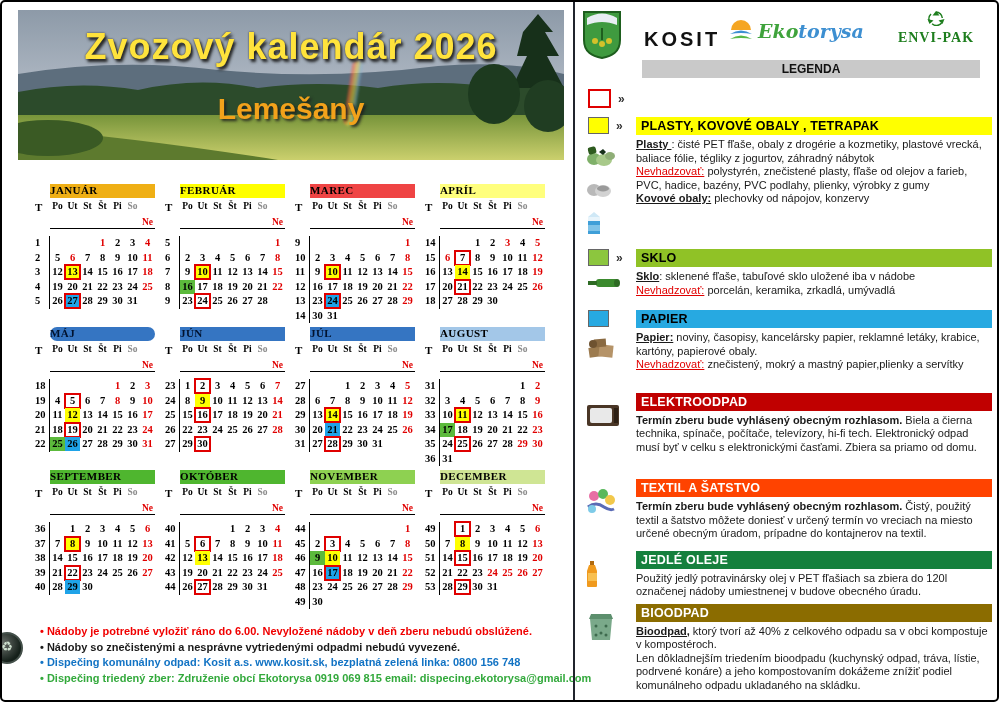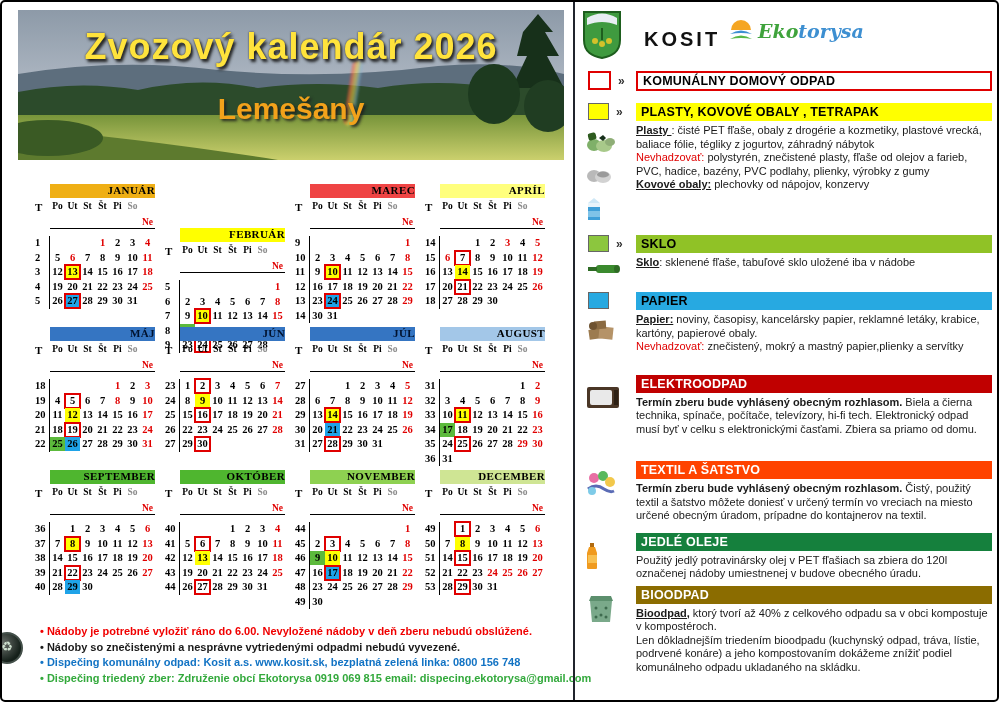--- a/index.html
+++ b/index.html
@@ -17,21 +17,21 @@
           font:bold 36px "Liberation Sans",sans-serif;color:#ffe33c;letter-spacing:1px;
           text-shadow:2px 3px 3px rgba(30,30,30,.95),0 0 2px #333;}
   .bsub{position:absolute;left:0;top:82px;width:100%;text-align:center;
         font:bold 30px "Liberation Sans",sans-serif;color:#f2a21b;
         text-shadow:2px 2px 3px rgba(30,30,30,.9);}
 
   
   #months{position:absolute;left:31px;top:182px;display:grid;
           grid-template-columns:repeat(4,130px);grid-auto-rows:143px;}
   .month{width:122px;}
-  .mhdr{margin-left:17px;height:14px;line-height:14px;text-align:right;
+  .mhdr{margin-left:17px;height:14px;line-height:14px;text-align:left;
         font:bold 11px "Liberation Serif",serif;letter-spacing:.4px;}
   .dhrow{display:grid;grid-template-columns:17px repeat(7,15px);margin-top:3px;}
   .tcell{font:bold 11px "Liberation Serif",serif;padding-left:2px;}
   .dname{font:bold 9.5px "Liberation Serif",serif;text-align:center;
          border-bottom:1.5px solid #000;padding-bottom:1px;}
   .dname.so{color:#8a8a8a;}
   .dname.ne{color:var(--red);margin-top:16px;}
   .weeks{margin-top:7px;}
   .wrow{display:grid;grid-template-columns:17px repeat(7,15px);height:14.5px;}
   .wnum{font:bold 10.5px "Liberation Serif",serif;border-right:1.2px solid #000;
@@ -71,21 +71,21 @@
   .sw{width:19px;height:15px;border:1px solid #666;display:inline-block;}
   .sw.outline{background:#fff;border:2px solid var(--boxred);}
   .chev{font:bold 12px "Liberation Sans",sans-serif;color:#333;margin-left:7px;}
   .icn{display:block;margin:9px 0 0 6px;}
   .lbody{flex:1;}
   .lhdr{height:15px;line-height:15px;padding:2px 5px 1px 5px;
         font:bold 12.5px "Liberation Sans",sans-serif;letter-spacing:.2px;margin-bottom:3px;}
   .lhdr.outline{background:#fff;color:#000;border:2px solid var(--boxred);padding:0 5px;height:16px;line-height:16px;}
   .lbody p{margin:0;font:11px/13.5px "Liberation Sans",sans-serif;color:#1a1a1a;}
   .lead{font-weight:bold;text-decoration:underline;}
-  .warn{color:var(--red);}
+  .warn{color:var(--red);text-decoration:underline;}
   .b{font-weight:bold;}
   #sec-komunalny{margin-bottom:9px;}
   #sec-sklo{margin-bottom:13px;}
   #sec-papier{margin-bottom:21px;}
   #sec-elektroodpad{margin-bottom:25px;}
   #sec-oleje{margin-bottom:5px;}
 </style>
 </head>
 <body>
 
@@ -180,21 +180,21 @@
               <span class="dcell boxed" style="background: rgb(31, 163, 232);">27</span>
               <span class="dcell">28</span>
               <span class="dcell">29</span>
               <span class="dcell">30</span>
               <span class="dcell">31</span>
               <span class="dcell"></span>
             </div>
           </div>
         </div>
         <div class="month">
-          <div class="mhdr" style="background: rgb(255, 255, 0); color: rgb(0, 0, 0); margin-top: 44px;">FEBRUÁR</div>
+          <div class="mhdr" style="background: rgb(255, 255, 0); color: rgb(0, 0, 0);">FEBRUÁR</div>
           <div class="dhrow">
             <span class="tcell">T</span>
             <span class="dname">Po</span>
             <span class="dname">Ut</span>
             <span class="dname">St</span>
             <span class="dname">Št</span>
             <span class="dname">Pi</span>
             <span class="dname so">So</span>
             <span class="dname ne">Ne</span>
           </div>
@@ -385,21 +385,21 @@
               <span class="dcell">28</span>
               <span class="dcell">29</span>
               <span class="dcell">30</span>
               <span class="dcell"></span>
               <span class="dcell"></span>
               <span class="dcell"></span>
             </div>
           </div>
         </div>
         <div class="month">
-          <div class="mhdr" style="background: rgb(53, 117, 194); color: rgb(0, 18, 46);">MÁJ</div>
+          <div class="mhdr" style="background: rgb(53, 117, 194); color: rgb(0, 18, 46); border-radius: 7px;">MÁJ</div>
           <div class="dhrow">
             <span class="tcell">T</span>
             <span class="dname">Po</span>
             <span class="dname">Ut</span>
             <span class="dname">St</span>
             <span class="dname">Št</span>
             <span class="dname">Pi</span>
             <span class="dname so">So</span>
             <span class="dname ne">Ne</span>
           </div>
@@ -955,31 +955,38 @@
       </svg>
       <div class="kosit">KOSIT</div>
       <div class="eko">
         <svg width="26" height="26" viewBox="0 0 26 26">
           <path d="M3 12 a10 10 0 0 1 20 0 Z" fill="#f5a623"></path>
           <path d="M2 16 q11 -7 22 0 q-11 -2 -22 0 Z" fill="#3d8fd1"></path>
           <path d="M2 21 q11 -7 22 0 q-11 -2 -22 0 Z" fill="#58b947"></path>
         </svg>
         <span class="ekotxt"><span class="eko1">Eko</span><span class="eko2">torysa</span></span>
       </div>
+      <div class="envipak">
+        <svg width="18" height="16" viewBox="0 0 18 16">
+          <path d="M9 1 L12.5 5.5 L5.5 5.5 Z" fill="#1e7e1e"></path>
+          <path d="M2.5 14 L0.5 9 L6.5 10.5 Z" fill="#1e7e1e"></path>
+          <path d="M15.5 14 L11.5 10.5 L17.5 9 Z" fill="#1e7e1e"></path>
+          <path d="M9 2 a6.5 6.5 0 0 1 6.3 6 M3.2 12.5 a6.5 6.5 0 0 1 0.8 -8.5 M14.6 13 a6.5 6.5 0 0 1 -9.5 0.8" stroke="#1e7e1e" stroke-width="1.5" fill="none"></path>
+        </svg>
+        <span class="etxt">ENVI-PAK</span>
+      </div>
     </div>
+    <div class="legenda">LEGENDA</div>
     <div id="lsections">
         <div class="lsec" id="sec-komunalny">
           <div class="lgut">
             <div class="swrow">
               <span class="sw outline"></span>
               <span class="chev">»</span>
             </div>
-          </div>
-          <div class="lbody">
-            <div class="lhdr outline">KOMUNÁLNY DOMOVÝ ODPAD</div>
           </div>
         </div>
         <div class="lsec" id="sec-plasty">
           <div class="lgut">
             <div class="swrow">
               <span class="sw" style="background: rgb(255, 255, 0);"></span>
               <span class="chev">»</span>
             </div>
             <span class="icn"><svg width="30" height="24" viewBox="0 0 30 24">
                 <ellipse cx="8" cy="16" rx="7" ry="6" fill="#7fb069"></ellipse>
@@ -1015,20 +1022,21 @@
             </div>
             <span class="icn"><svg width="34" height="14" viewBox="0 0 34 14">
                 <rect x="10" y="4" width="22" height="8" rx="3" fill="#3b8a2e"></rect>
                 <rect x="2" y="6" width="9" height="4" fill="#2e6b24"></rect>
                 <ellipse cx="31" cy="8" rx="3" ry="4" fill="#2e6b24"></ellipse>
               </svg></span>
           </div>
           <div class="lbody">
             <div class="lhdr" style="background: rgb(144, 194, 38); color: rgb(0, 0, 0);">SKLO</div>
             <p><span class="lead">Sklo</span><span>: sklenené fľaše, tabuľové sklo uložené iba v nádobe</span></p>
+            <p><span class="warn">Nevhadzovať:</span><span> porcelán, keramika, zrkadlá, umývadlá</span></p>
           </div>
         </div>
         <div class="lsec" id="sec-papier">
           <div class="lgut">
             <div class="swrow">
               <span class="sw" style="background: rgb(39, 169, 225);"></span>
             </div>
             <span class="icn"><svg width="30" height="24" viewBox="0 0 30 24">
                 <rect x="3" y="11" width="13" height="10" fill="#9c7b4f" transform="rotate(-8 9 16)"></rect>
                 <rect x="13" y="9" width="14" height="12" fill="#b59368" transform="rotate(6 20 15)"></rect>

